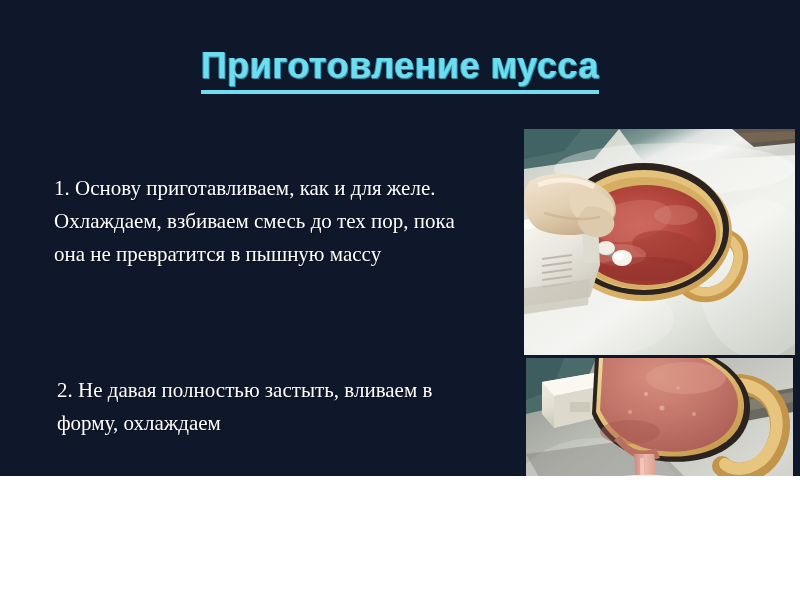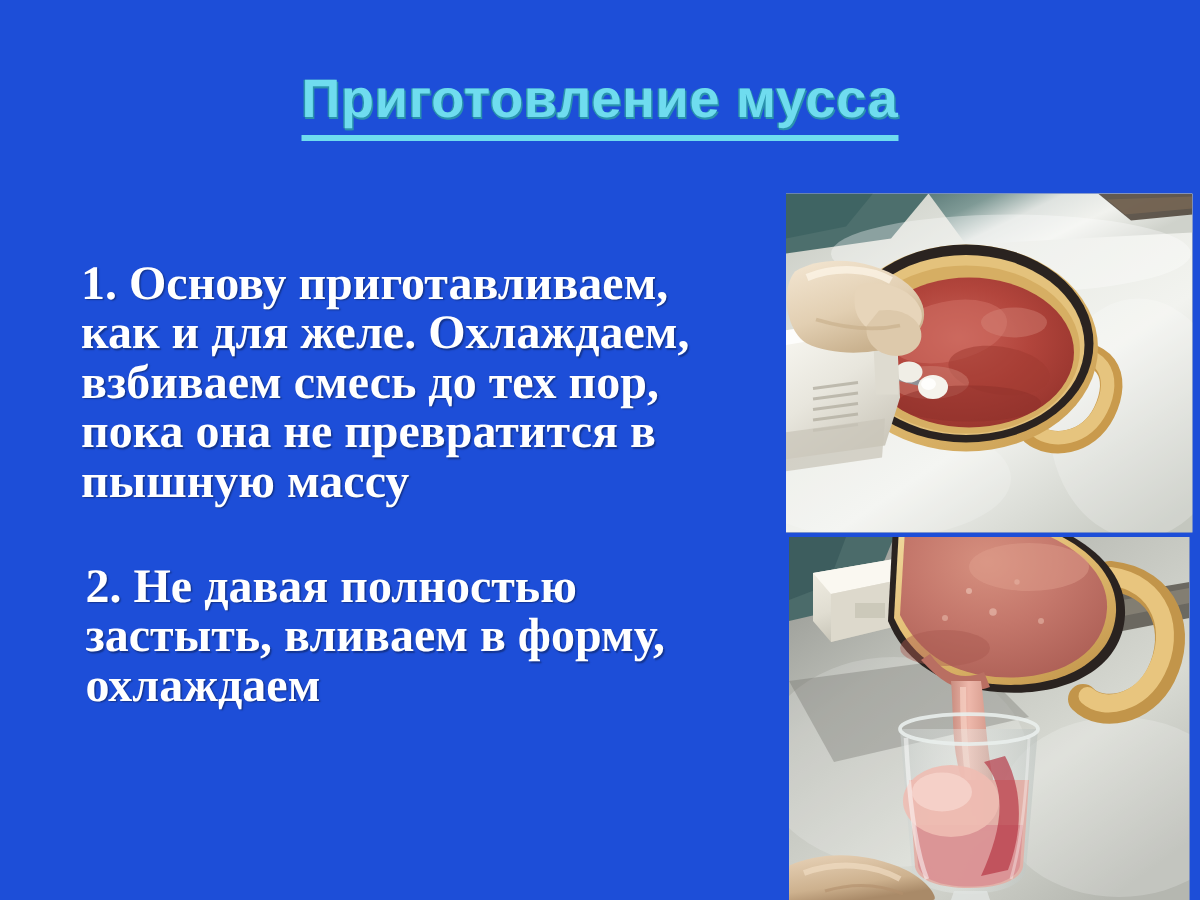--- a/index.html
+++ b/index.html
@@ -3,23 +3,23 @@
 <meta charset="utf-8">
 <style>
   html, body {
     margin: 0;
     padding: 0;
     background: #ffffff;
   }
   #slide {
     position: relative;
     width: 800px;
-    height: 600px;
+    height: 476px;
     overflow: hidden;
-    background: #1d4ed8;
+    background: #0f172a;
     font-family: "Liberation Serif", serif;
   }
 
   
   #slide-title {
     position: absolute;
     left: 0;
     top: 44px;
     width: 800px;
     text-align: center;
@@ -36,24 +36,23 @@
     display: inline-block;
     border-bottom: 4px solid #6fdcef;
     padding-bottom: 2px;
   }
 
   
   .body-par {
     position: absolute;
     color: #ffffff;
     font-family: "Liberation Serif", serif;
-    font-size: 32px;
+    font-size: 21px;
     line-height: 33px;
     text-shadow: 1px 1px 1px rgba(0,0,0,0.35);
-    font-weight: bold;
   }
   #par-1 {
     left: 54px;
     top: 172px;
     width: 420px;
   }
   #par-2 {
     left: 57px;
     top: 374px;
     width: 400px;

